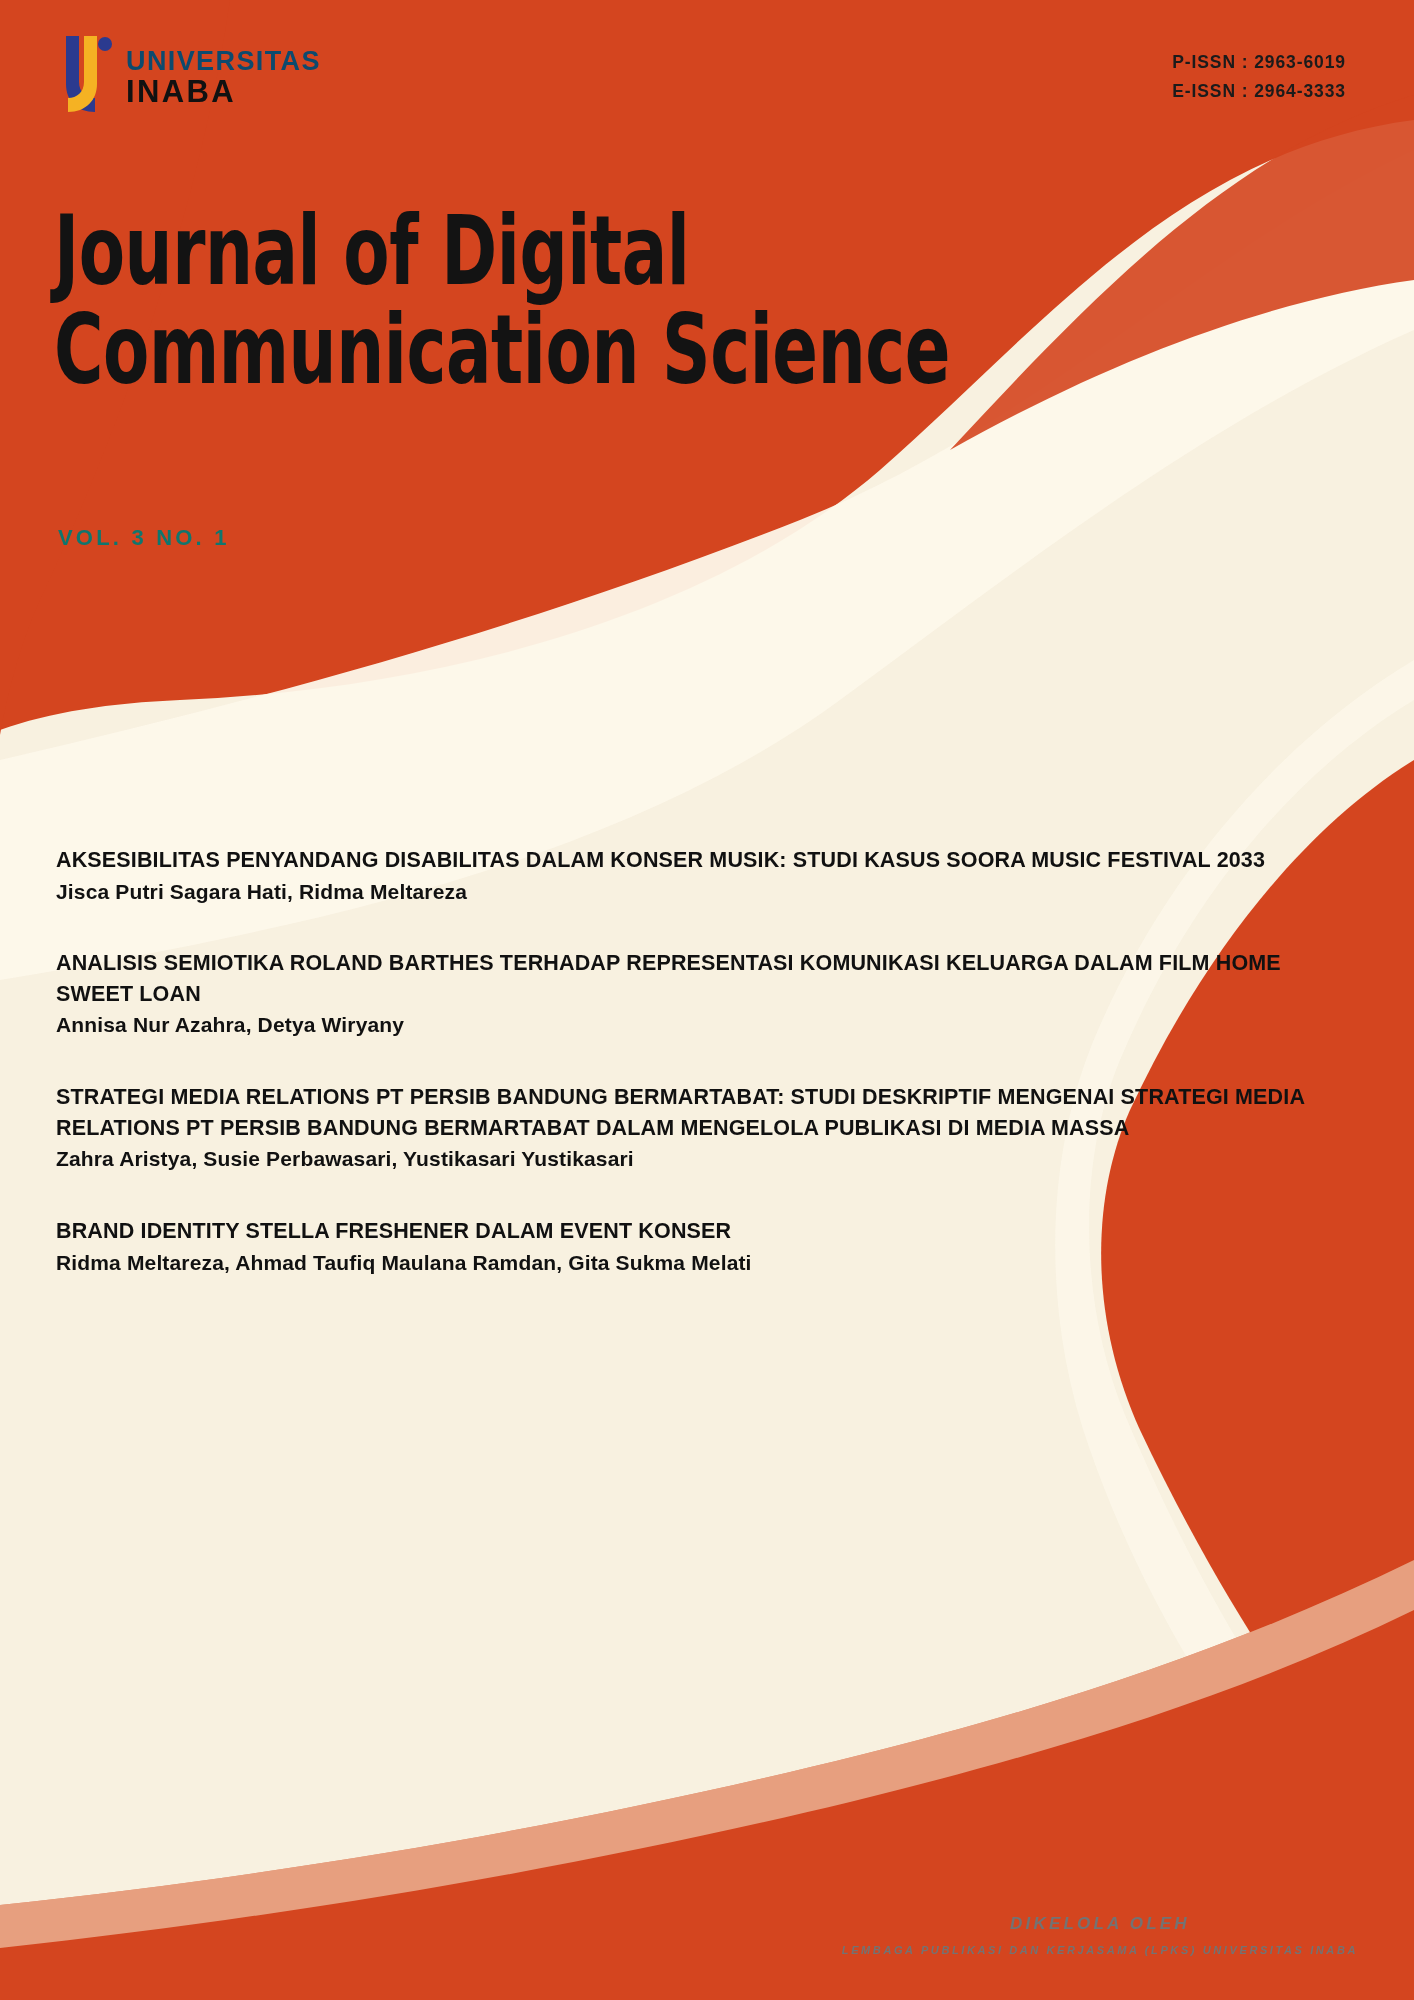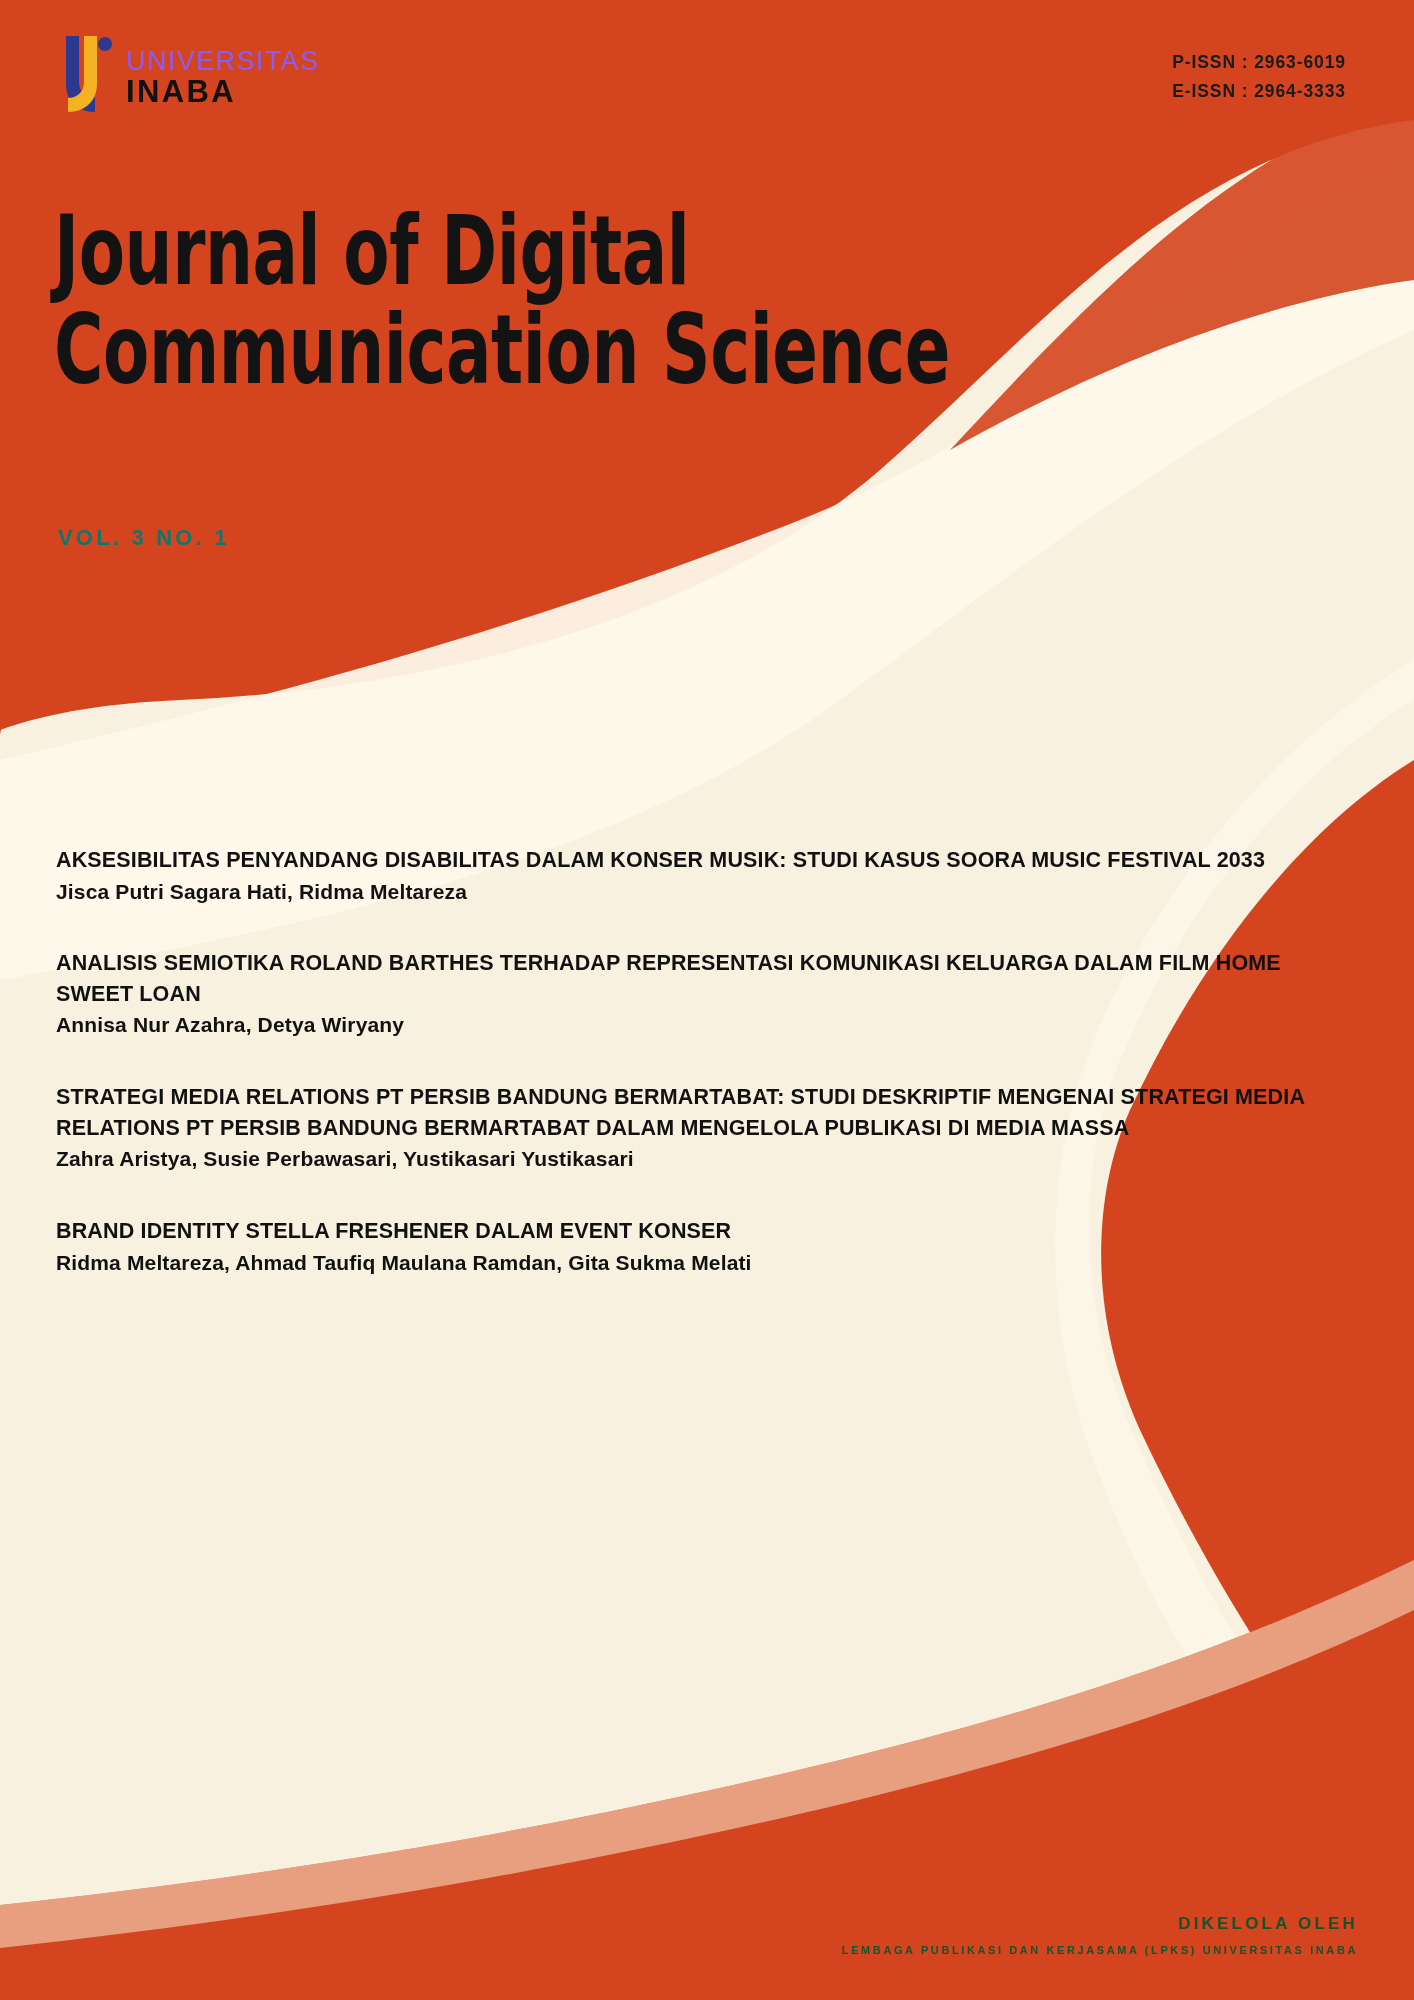--- a/index.html
+++ b/index.html
@@ -44,23 +44,23 @@
     width: 52px;
     height: 82px;
     position: relative;
   }
   .logo-text {
     line-height: 1.02;
     padding-top: 6px;
   }
   .logo-text .l1 {
     font-size: 27px;
-    font-weight: 400;
+    font-weight: 700;
     letter-spacing: 1.4px;
-    color: #8b5cf6;
+    color: #0c4a6e;
   }
   .logo-text .l2 {
     font-size: 31px;
     font-weight: 700;
     letter-spacing: 2.4px;
     color: #111;
   }
 
   
   .issn {
@@ -138,22 +138,23 @@
     line-height: 1.42;
     color: #111;
     margin-top: 1px;
   }
 
   
   .footer {
     position: absolute;
     right: 56px;
     bottom: 44px;
-    text-align: right;
-    color: #14532d;
+    text-align: center;
+    color: #737373;
+    font-style: italic;
   }
   .footer .f1 {
     font-size: 17px;
     font-weight: 700;
     letter-spacing: 3.2px;
     margin-bottom: 10px;
   }
   .footer .f2 {
     font-size: 11px;
     font-weight: 700;

